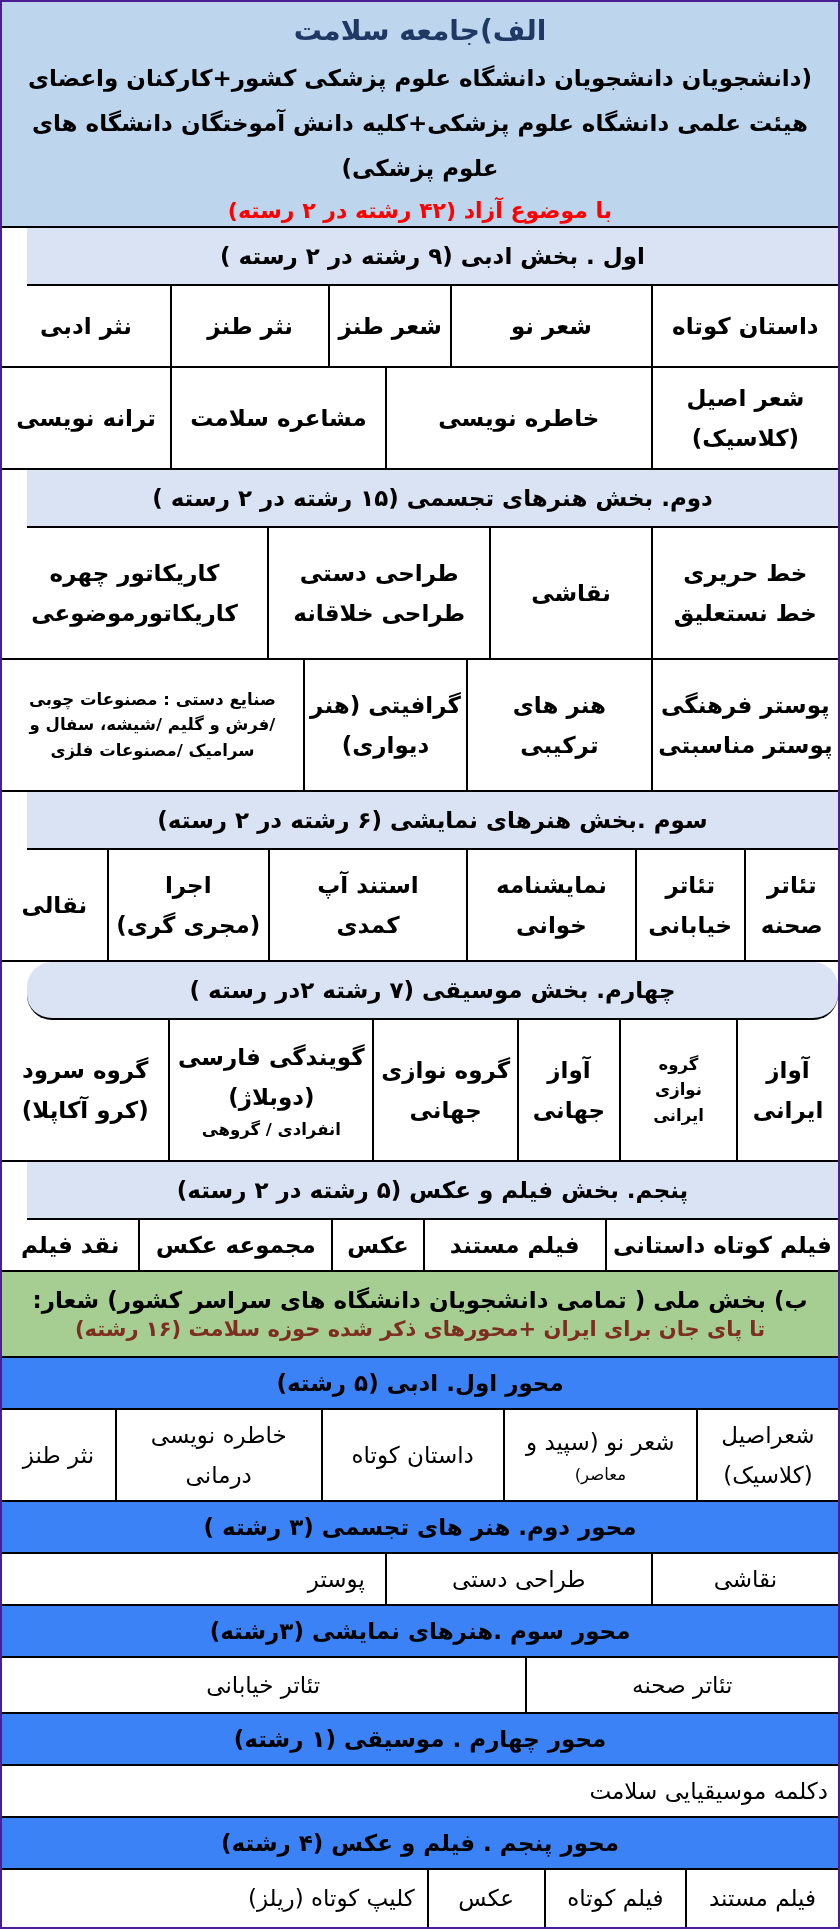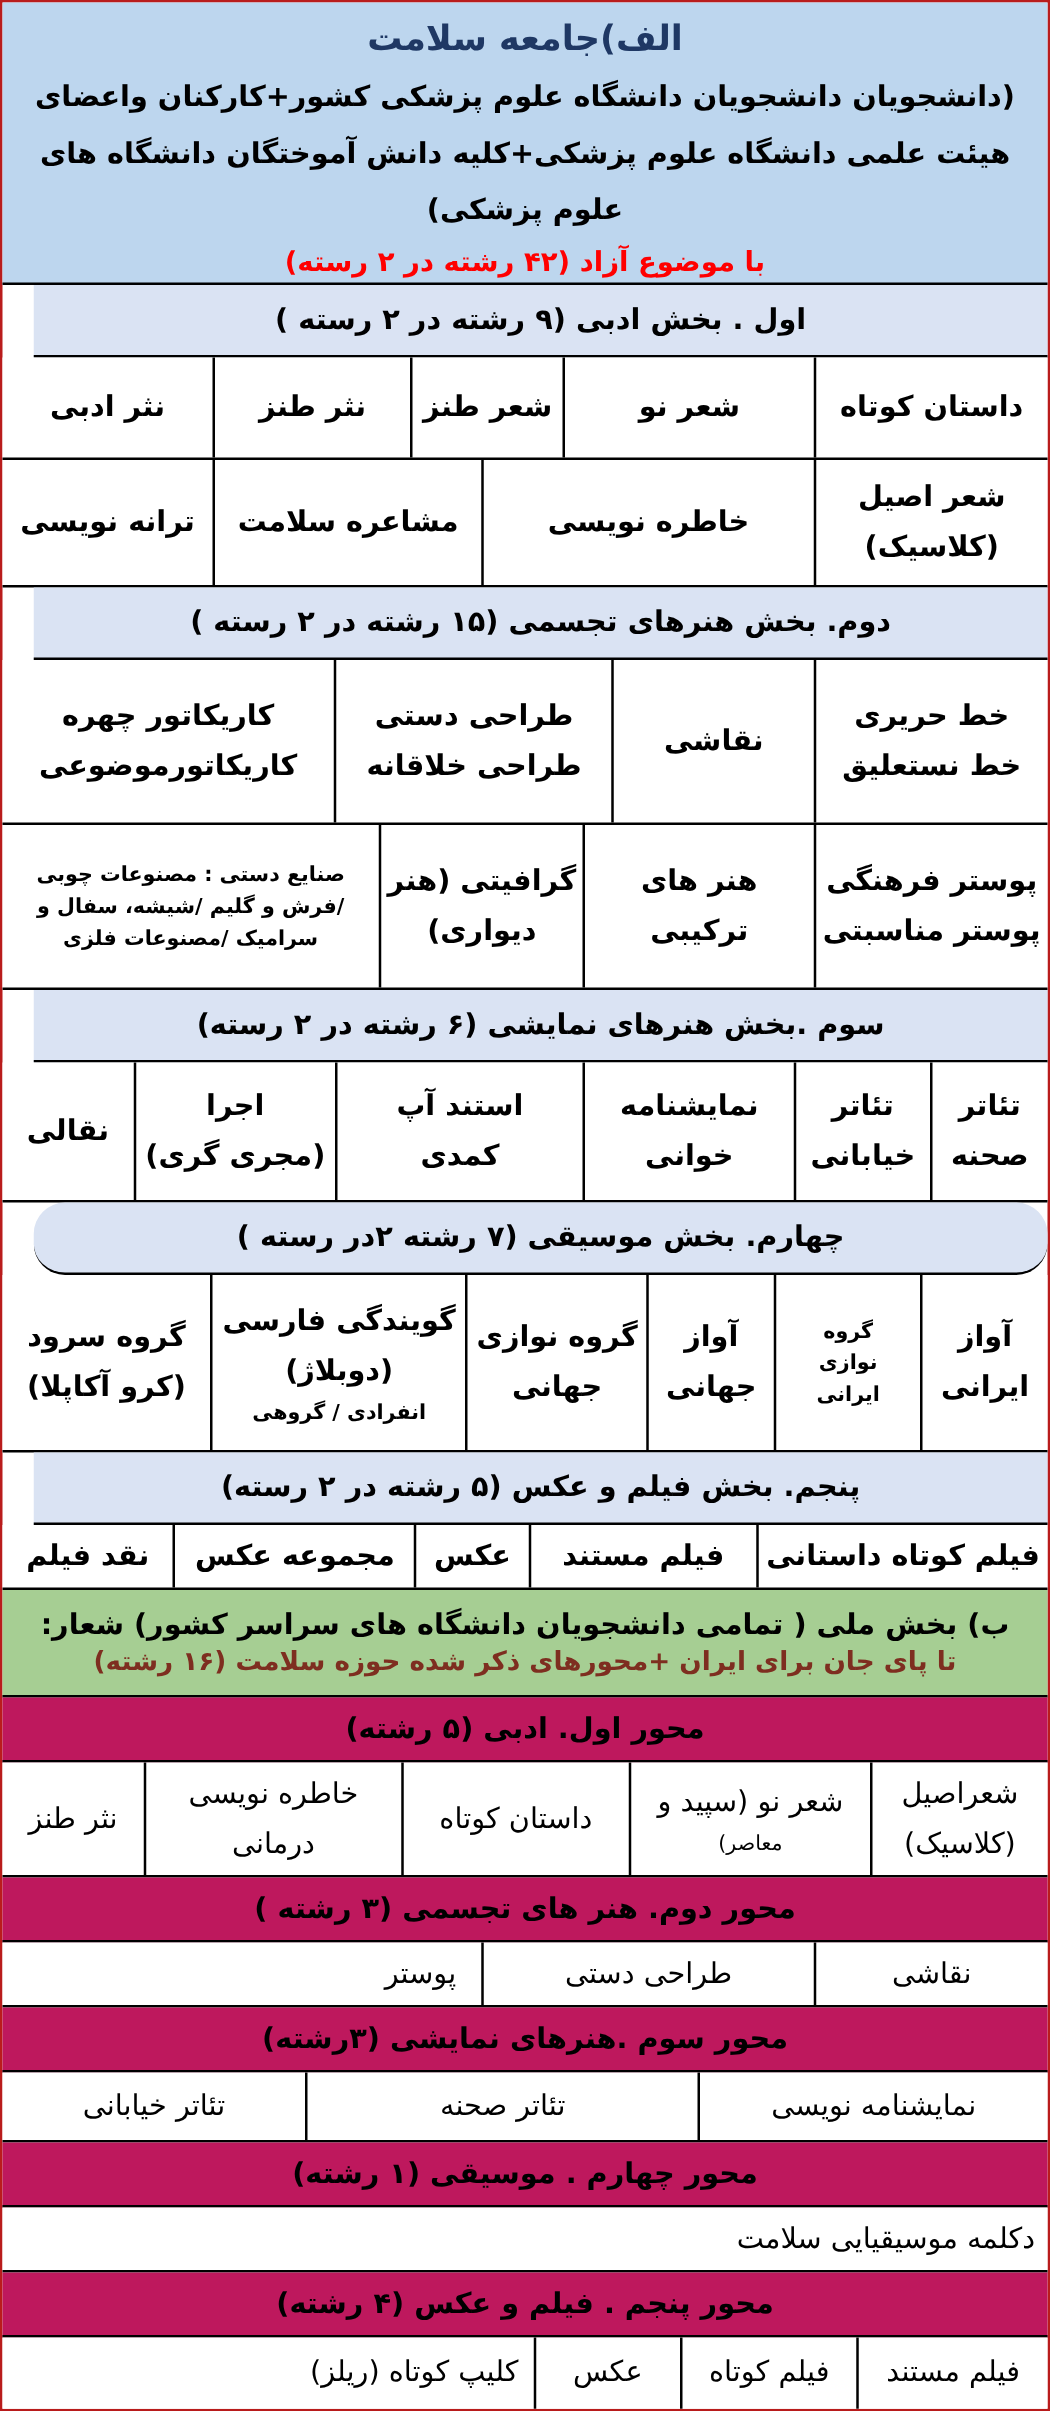--- a/index.html
+++ b/index.html
@@ -4,21 +4,21 @@
 <style>
   * { box-sizing: border-box; margin: 0; padding: 0; }
   body {
     font-family: "DejaVu Sans", sans-serif;
     background: #fff;
     width: 840px;
   }
   #table-root {
     width: 840px;
     height: 1929px;
-    border: 2px solid #b91c1c;
+    border: 2px solid #4c1d95;
     display: flex;
     flex-direction: column;
     background: #fff;
     direction: rtl;
   }
   
   .top-block {
     background: #BDD6EE;
     border-bottom: 2px solid #000;
     text-align: center;
@@ -49,21 +49,21 @@
     display: flex;
     align-items: center;
     justify-content: center;
     font-weight: bold;
     font-size: 23px;
     color: #000;
     border-bottom: 2px solid #000;
     flex: 0 0 auto;
   }
   .sec-header.blue  { background: #DAE3F3; margin-left: 25px; }
-  .sec-header.green { background: #be185d; }
+  .sec-header.green { background: #3b82f6; }
   
   .banner {
     background: #A6CE93;
     border-bottom: 2px solid #000;
     display: flex;
     flex-direction: column;
     justify-content: center;
     align-items: center;
     gap: 4px;
     flex: 0 0 auto;
@@ -281,23 +281,20 @@
         </div>
         <div class="cell" style="flex: 0 0 31.8%;">
           <div class="cell-line">طراحی دستی</div>
         </div>
         <div class="cell align-right" style="flex: 1 1 auto; padding-right: 20px;">
           <div class="cell-line">پوستر</div>
         </div>
       </div>
       <div class="sec-header green" style="height: 52px;">محور سوم .هنرهای نمایشی (۳رشته)</div>
       <div class="row" style="height: 56px;">
-        <div class="cell" style="flex: 0 0 33.5%;">
-          <div class="cell-line">نمایشنامه نویسی</div>
-        </div>
         <div class="cell" style="flex: 0 0 37.5%;">
           <div class="cell-line">تئاتر صحنه</div>
         </div>
         <div class="cell" style="flex: 1 1 auto;">
           <div class="cell-line">تئاتر خیابانی</div>
         </div>
       </div>
       <div class="sec-header green" style="height: 52px;">محور چهارم . موسیقی (۱ رشته)</div>
       <div class="row" style="height: 52px;">
         <div class="cell align-right" style="flex: 1 1 auto; padding-right: 10px;">

